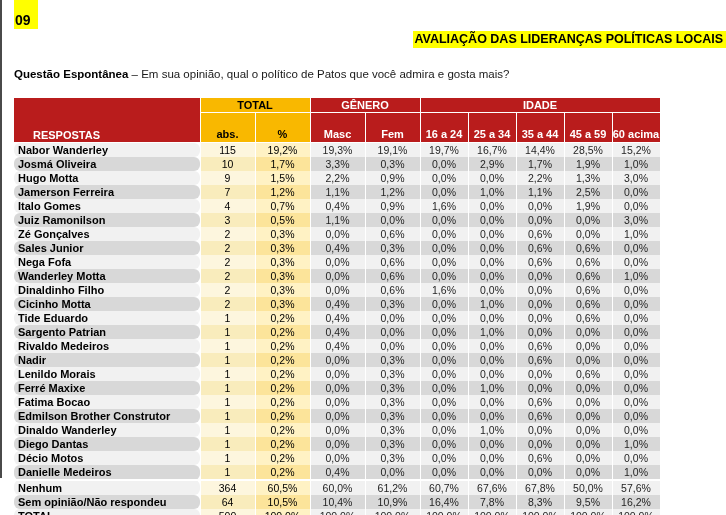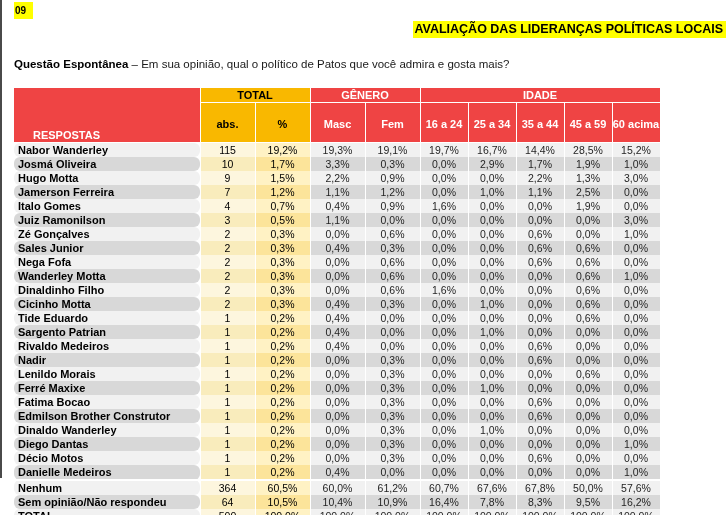--- a/index.html
+++ b/index.html
@@ -5,41 +5,41 @@
   html,body{margin:0;padding:0;}
   body{
     width:726px;height:515px;background:#ffffff;position:relative;
     font-family:"Liberation Sans","DejaVu Sans",sans-serif;color:#000;
     overflow:hidden;
   }
   .page-edge{position:absolute;left:0;top:0;width:2px;height:478px;background:#4a4a4a;}
   .content{padding-left:14px;padding-top:0;}
   .page-num{
     display:inline-block;background:#FFFF00;color:#000;font-weight:bold;
-    font-size:10px;line-height:17px;padding:0 7px 0 1px;
+    font-size:14px;line-height:17px;padding:12px 7px 0 1px;
   }
   .title-wrap{margin-top:0;text-align:right;}
   .report-title{
     display:inline-block;background:#FFFF00;color:#000;font-weight:bold;
     font-size:12.5px;line-height:15px;padding:1px 3px 1px 1px;
   }
   .question{font-size:11.5px;line-height:14px;margin-top:19px;color:#1a1a1a;}
   .question .q-label{font-weight:bold;color:#000;}
 
   table{
     border-collapse:collapse;table-layout:fixed;width:646px;margin-top:17px;
   }
   th,td{padding:0;overflow:hidden;white-space:nowrap;}
   thead th{
-    background:#ef4444;color:#ffffff;font-size:11px;font-weight:bold;
+    background:#b91c1c;color:#ffffff;font-size:11px;font-weight:bold;
     border-right:1px solid #ffffff;border-bottom:1px solid #ffffff;
     text-align:center;
   }
   thead tr.group-row th{height:14px;line-height:14px;}
-  thead tr.label-row th{height:27px;vertical-align:bottom;padding-bottom:12px;line-height:12px;}
+  thead tr.label-row th{height:27px;vertical-align:bottom;padding-bottom:2px;line-height:12px;}
   thead th.gold{background:#F9B800;color:#000000;}
   thead th.corner{text-align:left;padding-left:19px;vertical-align:bottom;}
 
   td{
     font-size:10.5px;height:14px;line-height:14px;text-align:center;
     border-right:1px solid #ffffff;color:#1f1f1f;
   }
   td.name{text-align:left;padding-left:4px;font-weight:bold;font-size:11px;color:#000;border-radius:6px;}
   td.abs,td.pct{font-weight:normal;color:#000;}
 

